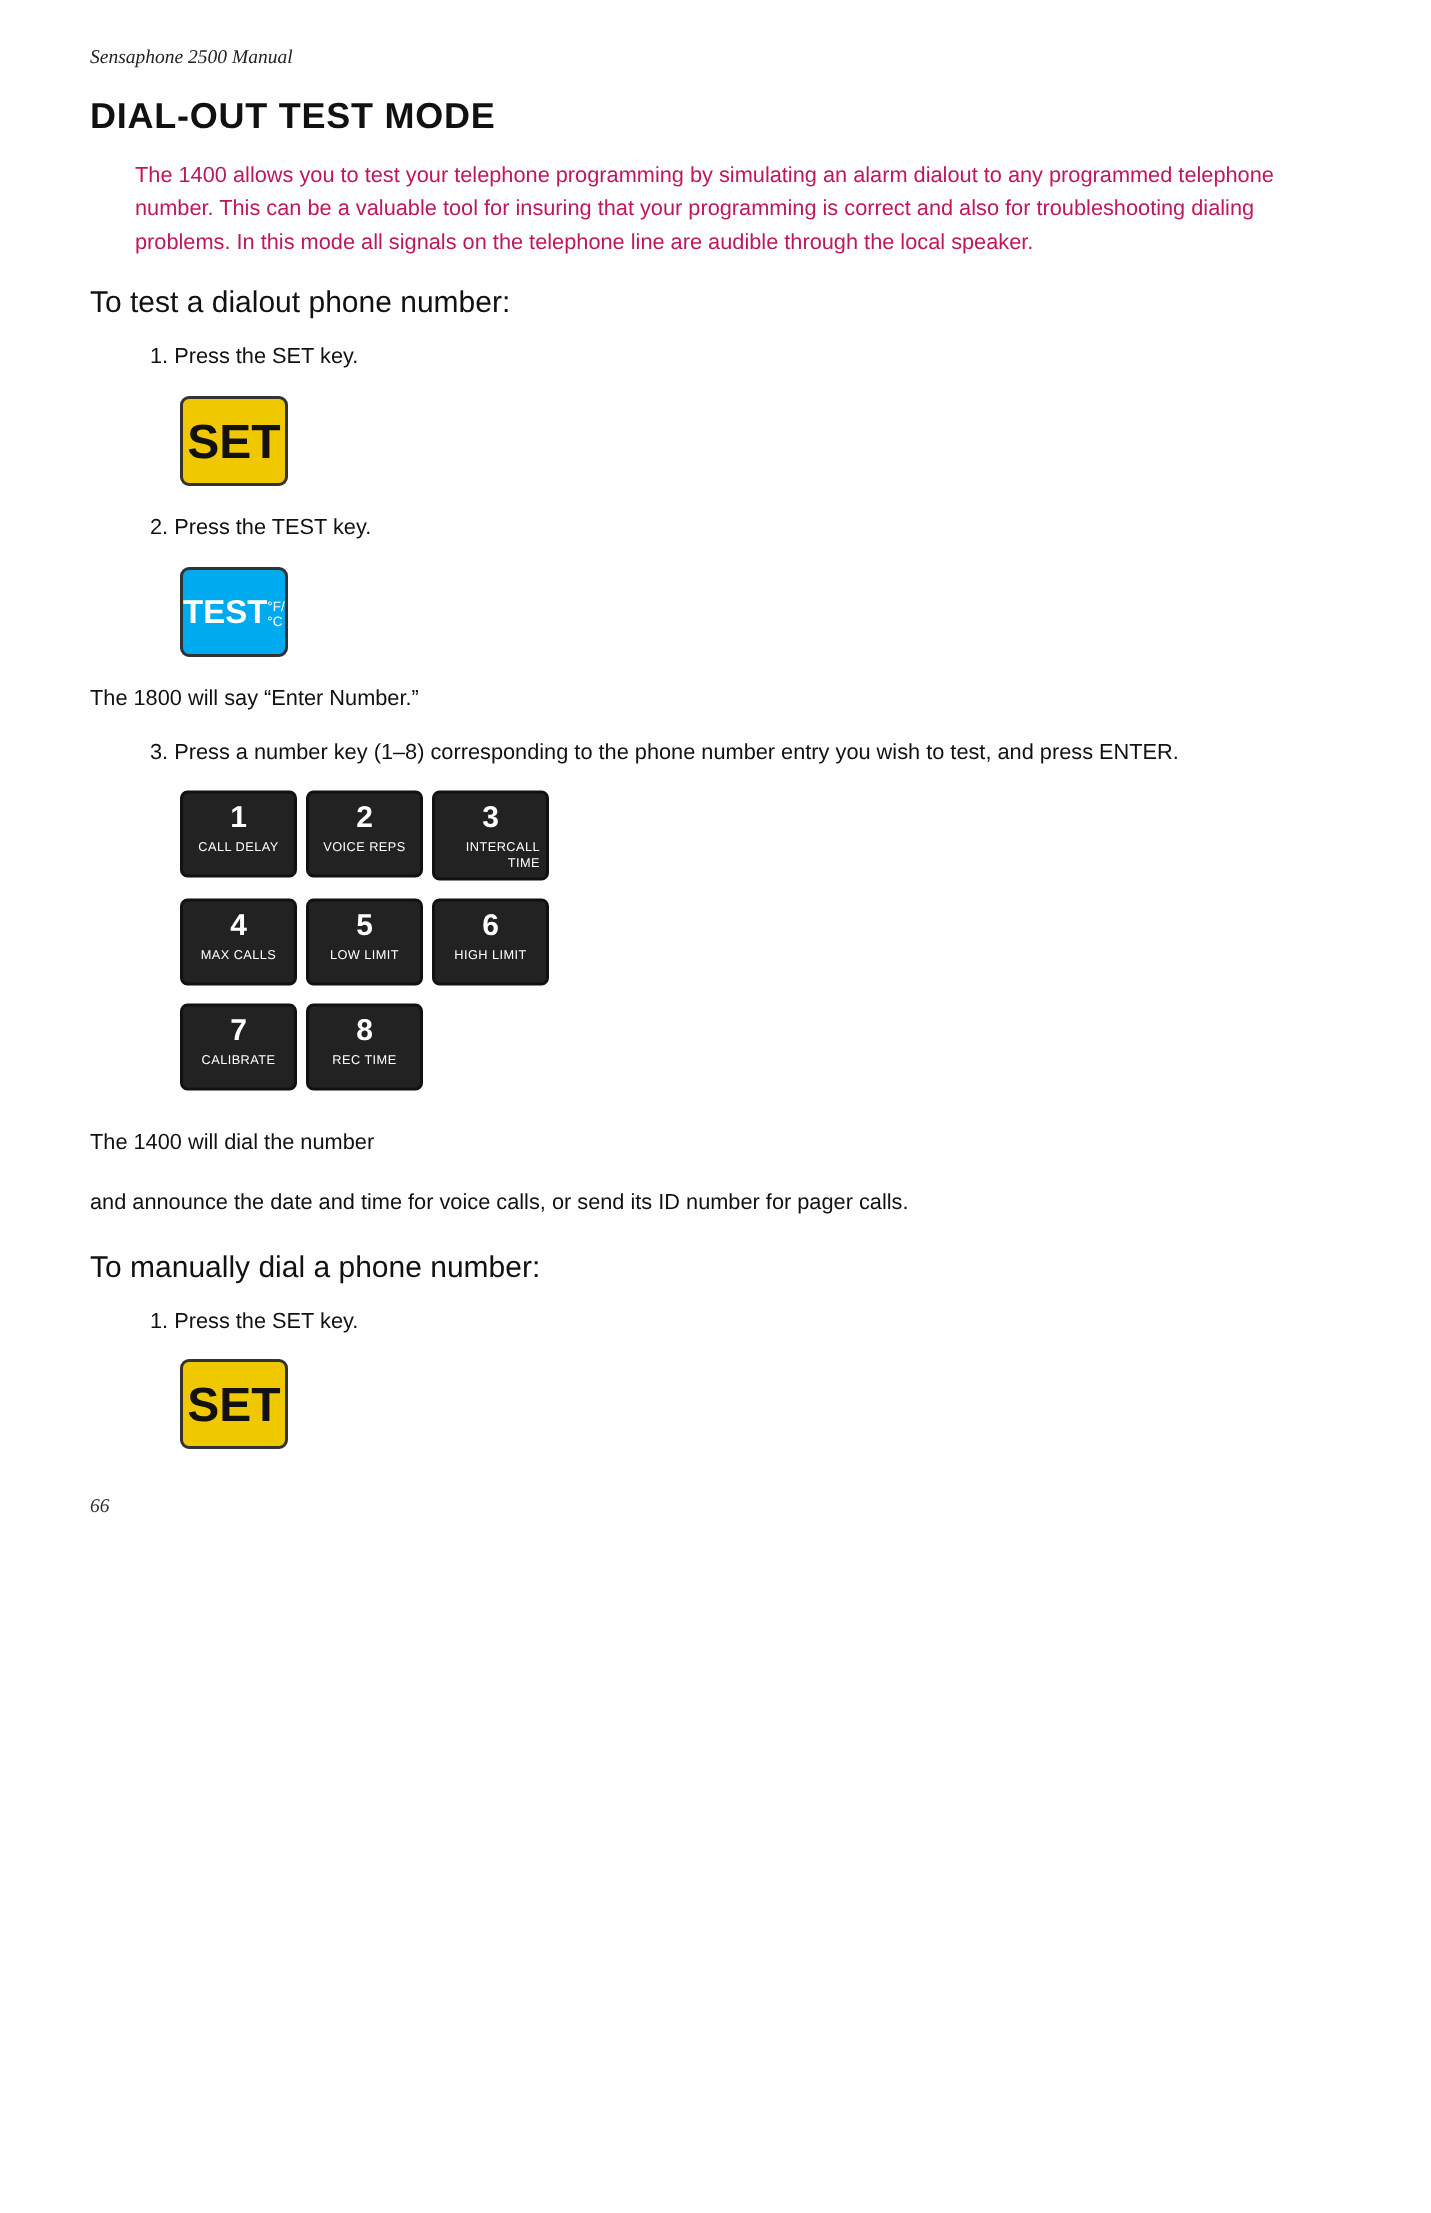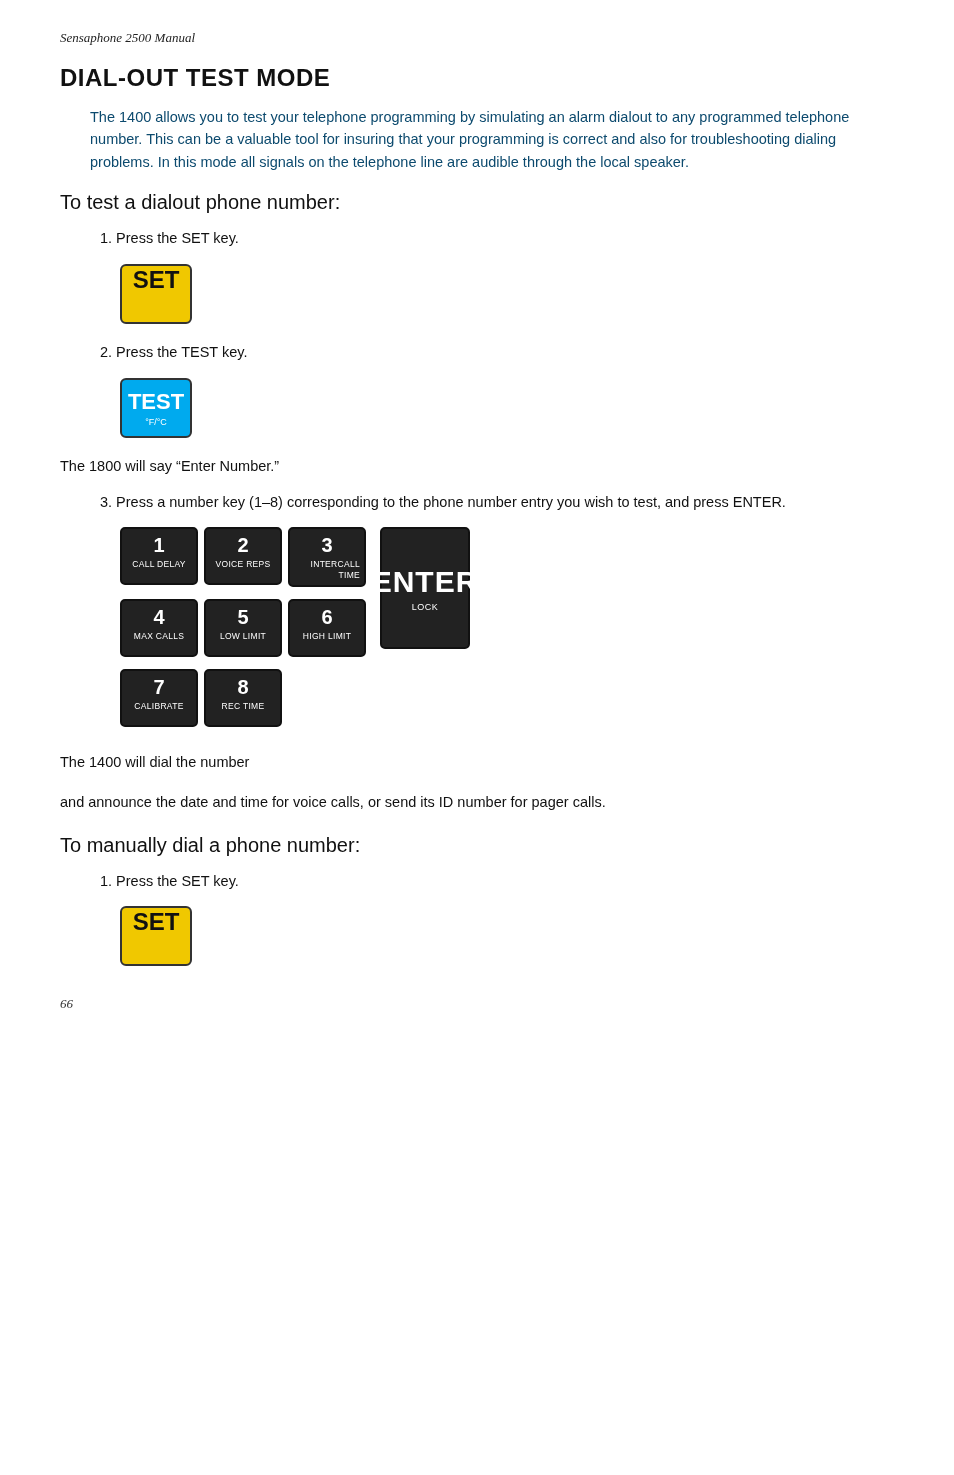--- a/index.html
+++ b/index.html
@@ -28,21 +28,21 @@
       letter-spacing: 0.5px;
       margin-bottom: 14px;
     }
 
     .body-text {
       font-family: Arial, Helvetica, sans-serif;
       font-size: 14.5px;
       line-height: 1.55;
       margin-bottom: 18px;
       padding-left: 30px;
-      color: #0c4a6e;
+      color: #be185d;
     }
 
     .subsection-title {
       font-family: Arial, Helvetica, sans-serif;
       font-size: 20px;
       font-weight: normal;
       margin-bottom: 14px;
       margin-top: 6px;
     }
 
@@ -55,36 +55,36 @@
     }
 
     .key-container {
       padding-left: 60px;
       margin-bottom: 18px;
     }
 
     
     .key-set {
       display: inline-flex;
+      align-items: center;
       justify-content: center;
       background: #f0c800;
       border: 2px solid #333;
       border-radius: 6px;
       width: 72px;
       height: 60px;
       font-family: Arial, Helvetica, sans-serif;
       font-weight: bold;
-      font-size: 24px;
+      font-size: 32px;
       color: #111;
     }
 
     
     .key-test {
       display: inline-flex;
-      flex-direction: column;
       align-items: center;
       justify-content: center;
       background: #00aaee;
       border: 2px solid #333;
       border-radius: 6px;
       width: 72px;
       height: 60px;
       font-family: Arial, Helvetica, sans-serif;
       font-weight: bold;
       font-size: 22px;
@@ -286,24 +286,20 @@
           <span class="num-digit">7</span>
           <span class="num-label">CALIBRATE</span>
         </div>
         <div class="num-key">
           <span class="num-digit">8</span>
           <span class="num-label">REC TIME</span>
         </div>
       </div>
     </div>
 
-    <div class="enter-key" style="align-self:flex-start; margin-top:0;">
-      <span class="enter-main">ENTER</span>
-      <span class="enter-sub">LOCK</span>
-    </div>
   </div>
 </div>
 
 <div class="after-keypad-text">The 1400 will dial the number</div>
 
 <div class="after-keypad-continued">and announce the date and time for voice calls, or send its ID number for pager calls.</div>
 
 <div class="subsection-title">To manually dial a phone number:</div>
 
 <div class="step-text">1. Press the SET key.</div>

